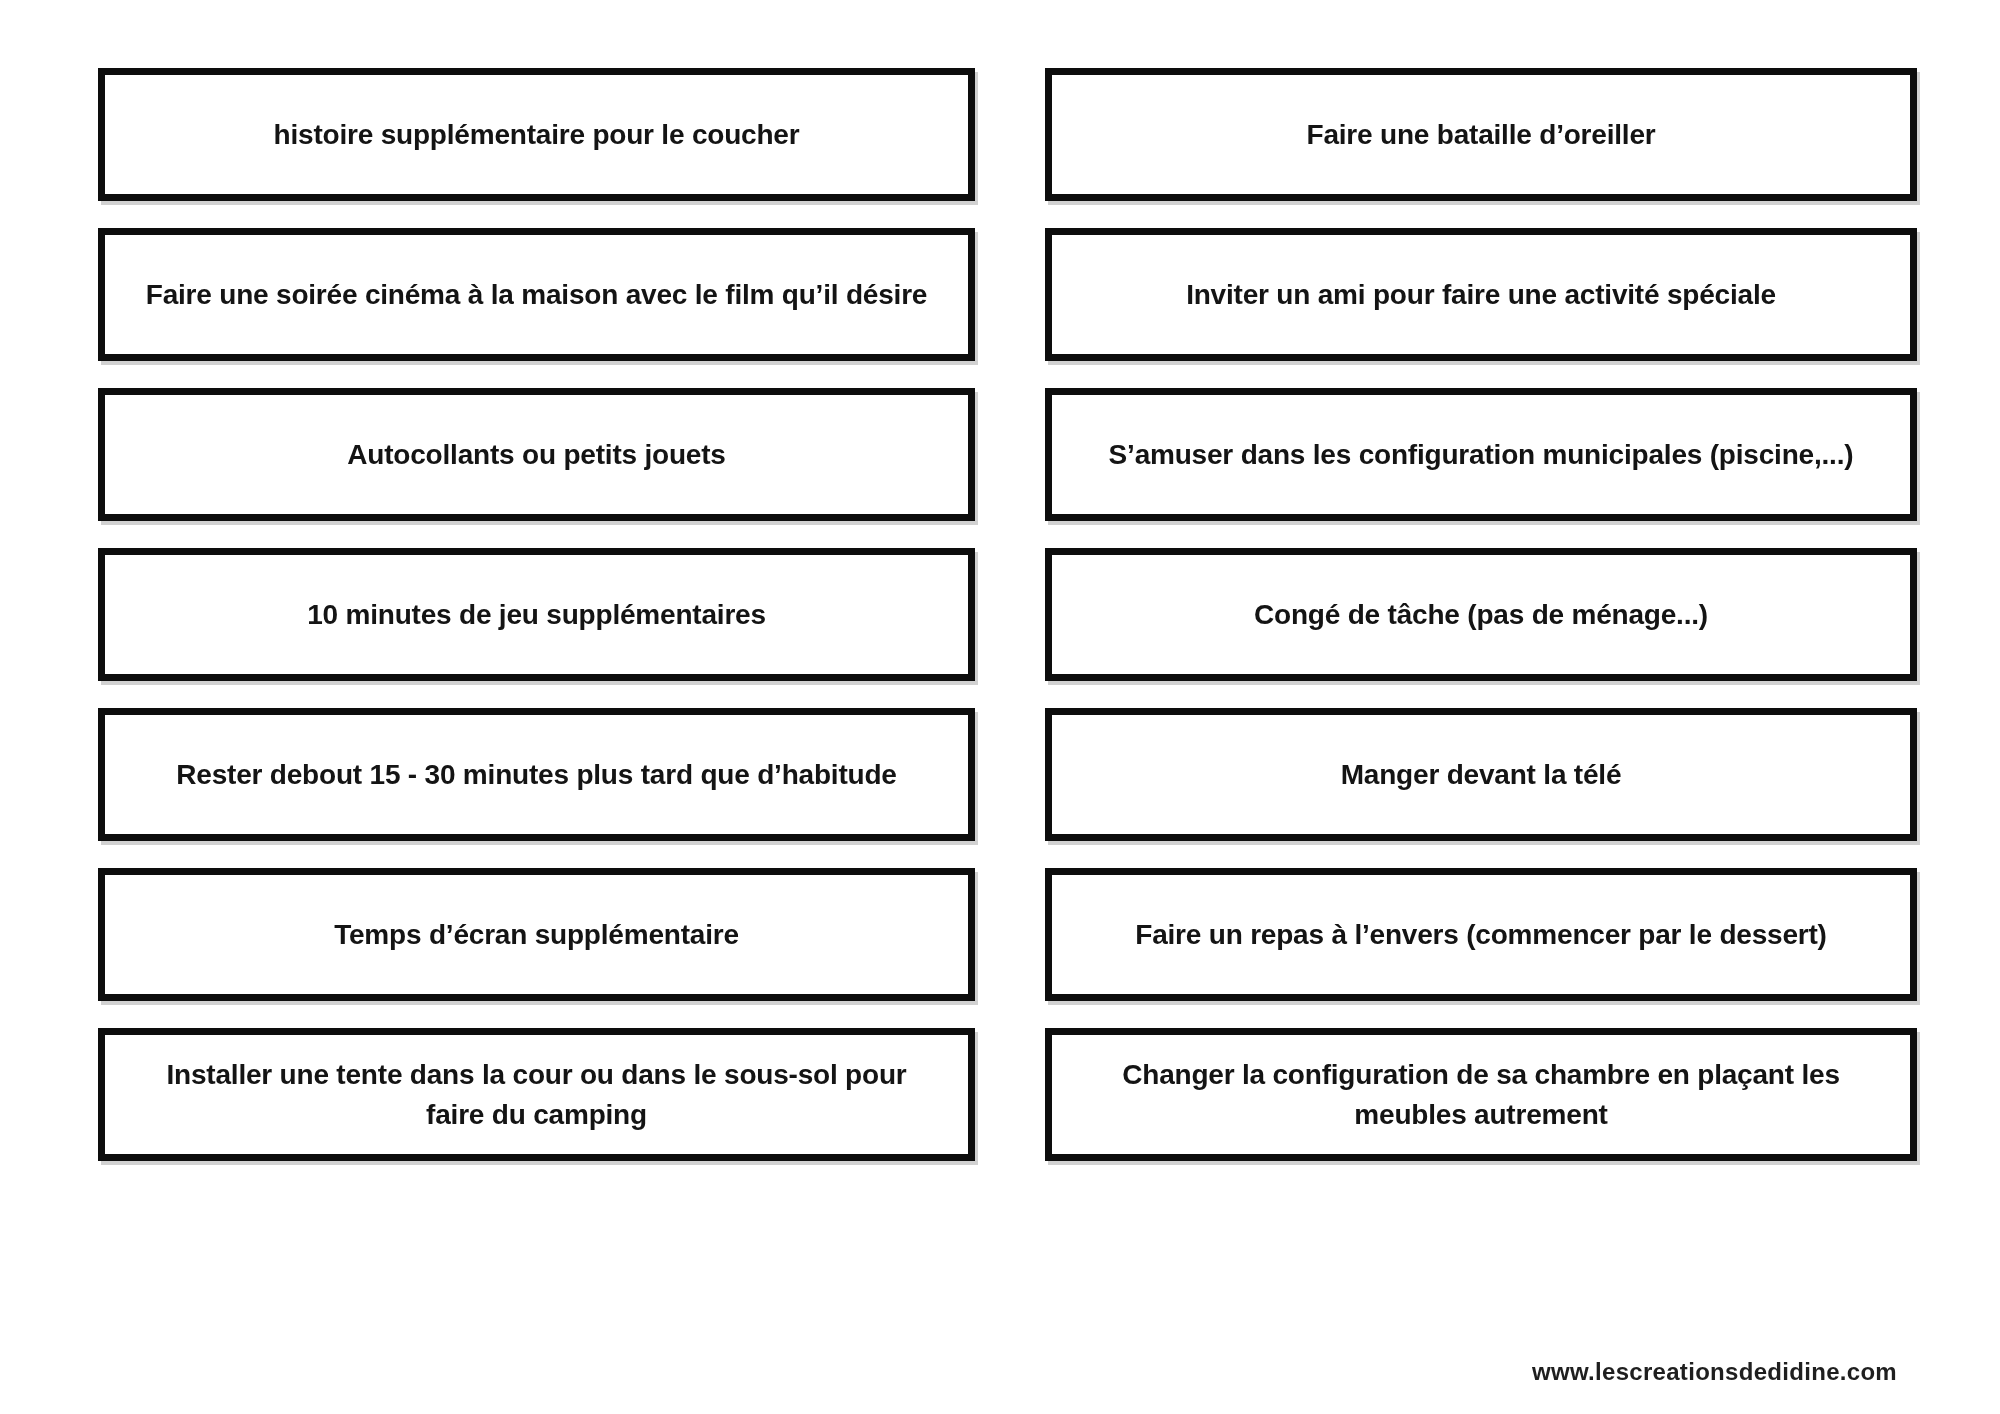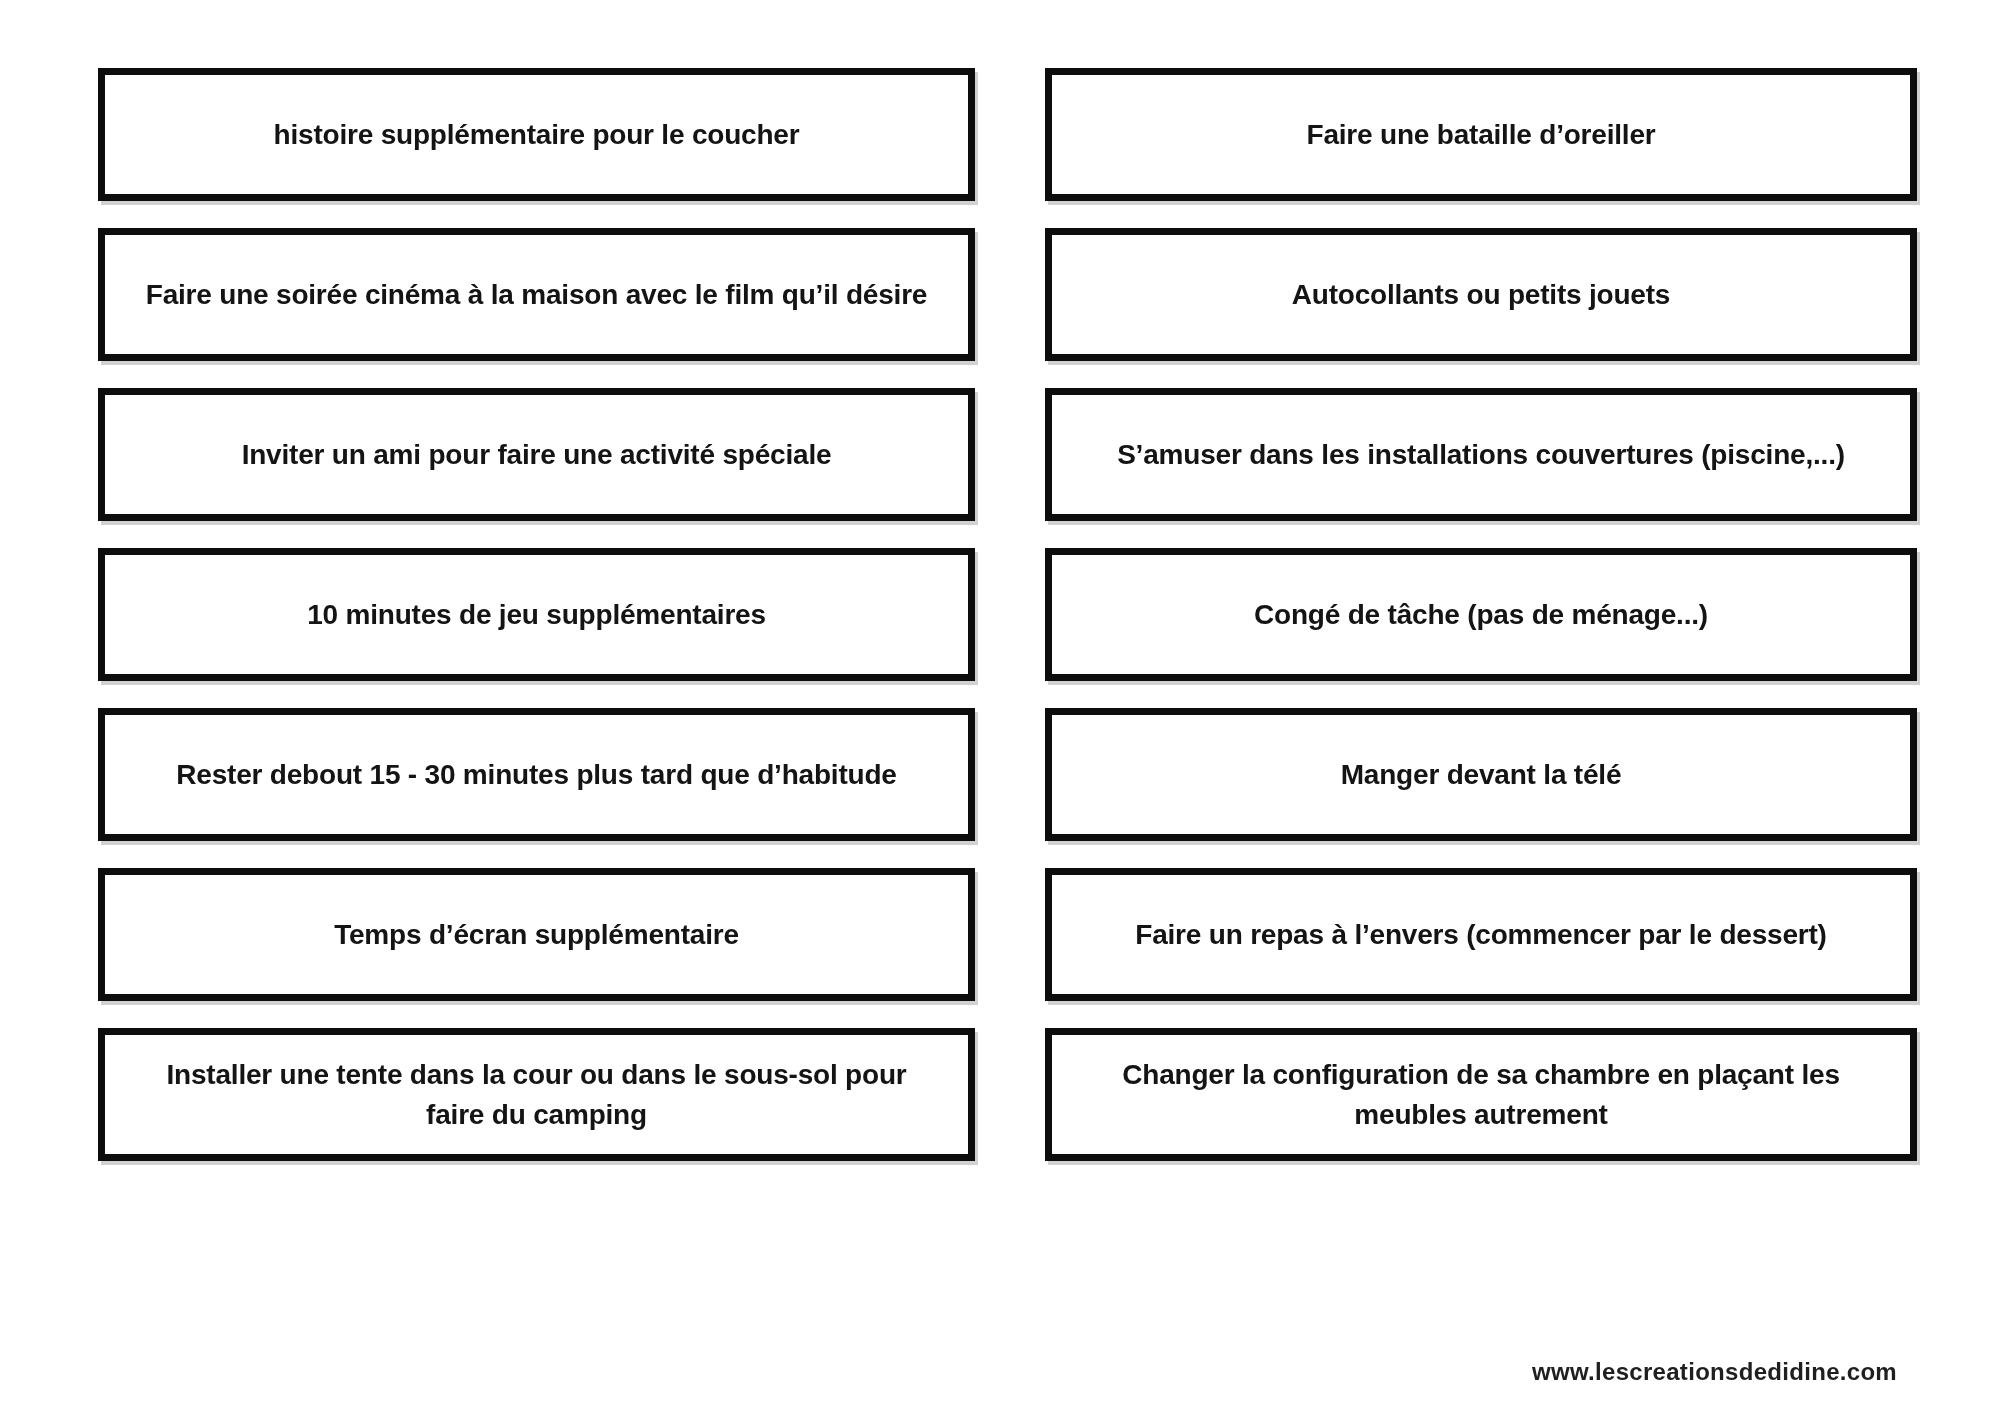--- a/index.html
+++ b/index.html
@@ -65,28 +65,28 @@
       <span>histoire supplémentaire pour le coucher</span>
     </div>
     <div class="card">
       <span>Faire une bataille d’oreiller</span>
     </div>
 
     <div class="card">
       <span>Faire une soirée cinéma à la maison avec le film qu’il désire</span>
     </div>
     <div class="card">
-      <span>Autocollants ou petits jouets</span>
+      <span>Inviter un ami pour faire une activité spéciale</span>
     </div>
 
     <div class="card">
-      <span>Inviter un ami pour faire une activité spéciale</span>
+      <span>Autocollants ou petits jouets</span>
     </div>
     <div class="card">
-      <span>S’amuser dans les installations couvertures (piscine,...)</span>
+      <span>S’amuser dans les configuration municipales (piscine,...)</span>
     </div>
 
     <div class="card">
       <span>10 minutes de jeu supplémentaires</span>
     </div>
     <div class="card">
       <span>Congé de tâche (pas de ménage...)</span>
     </div>
 
     <div class="card">

